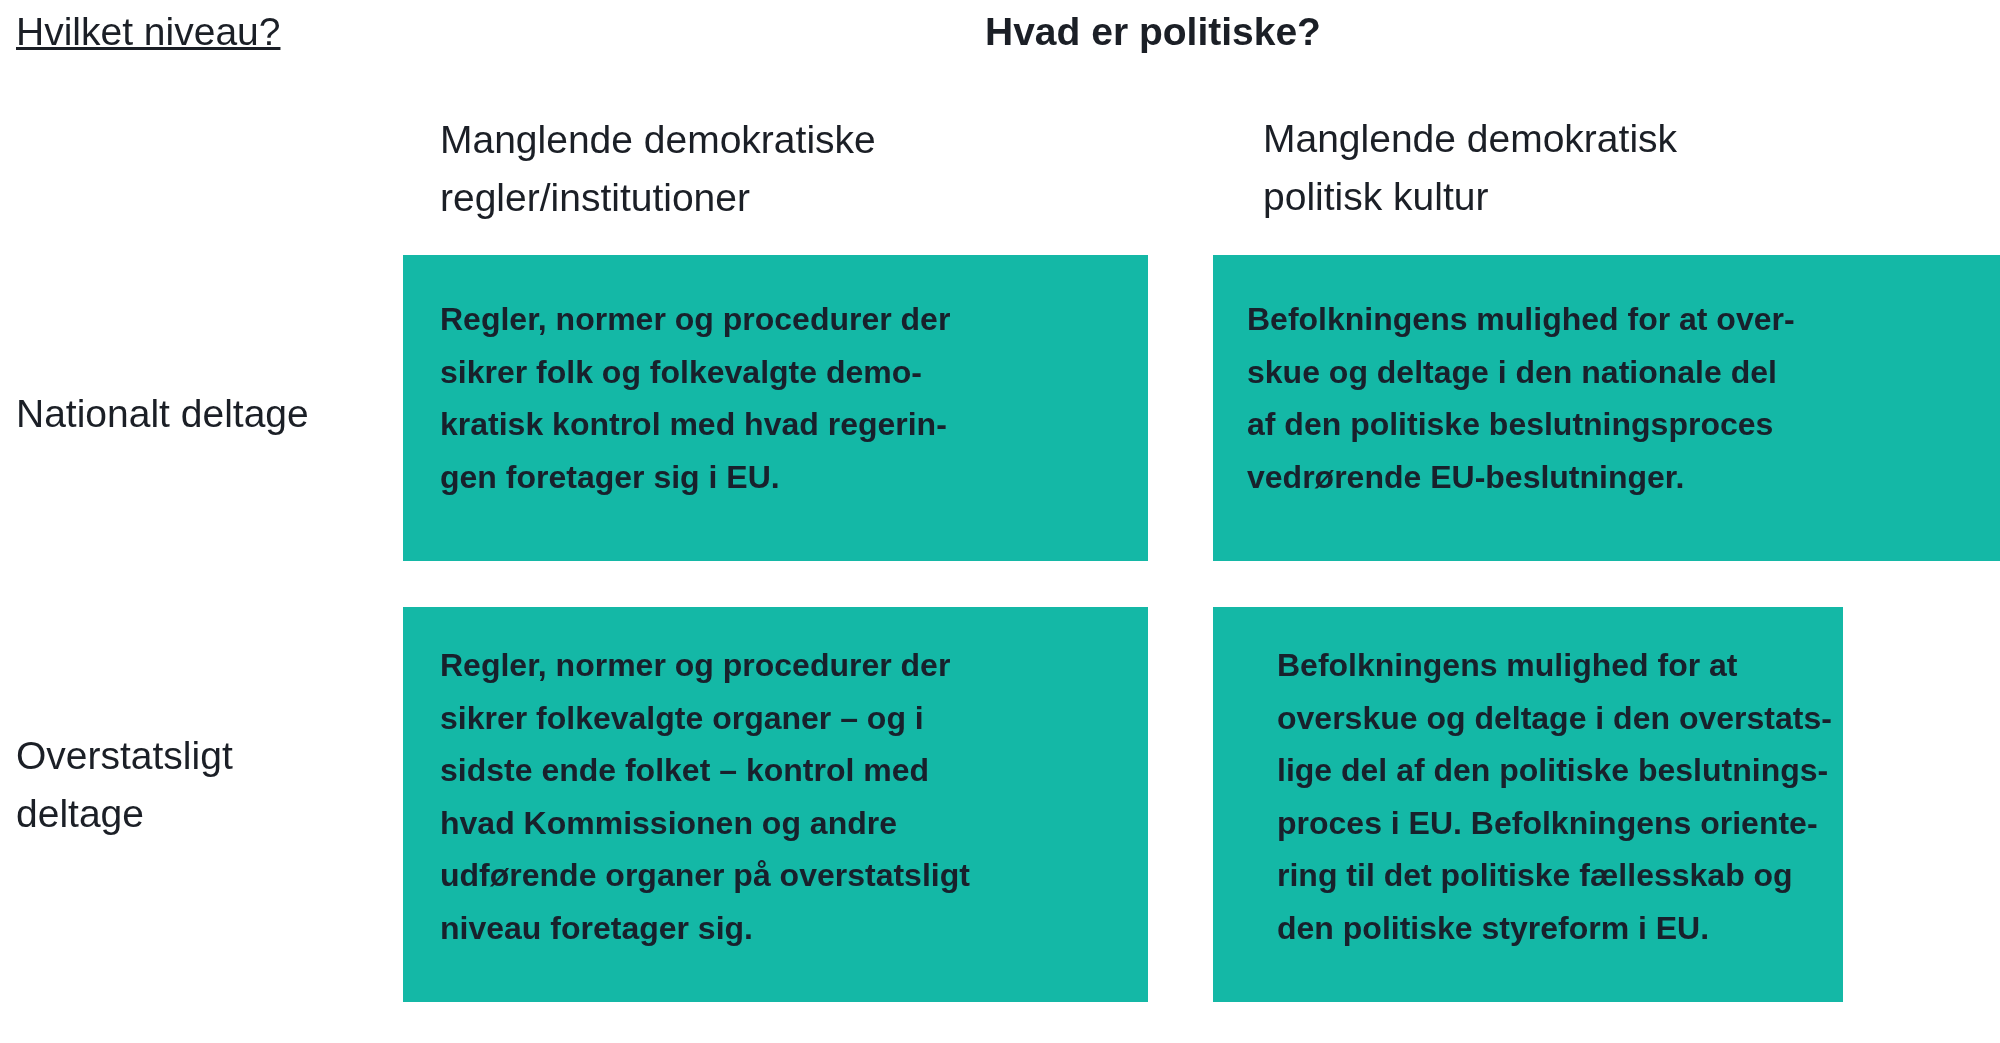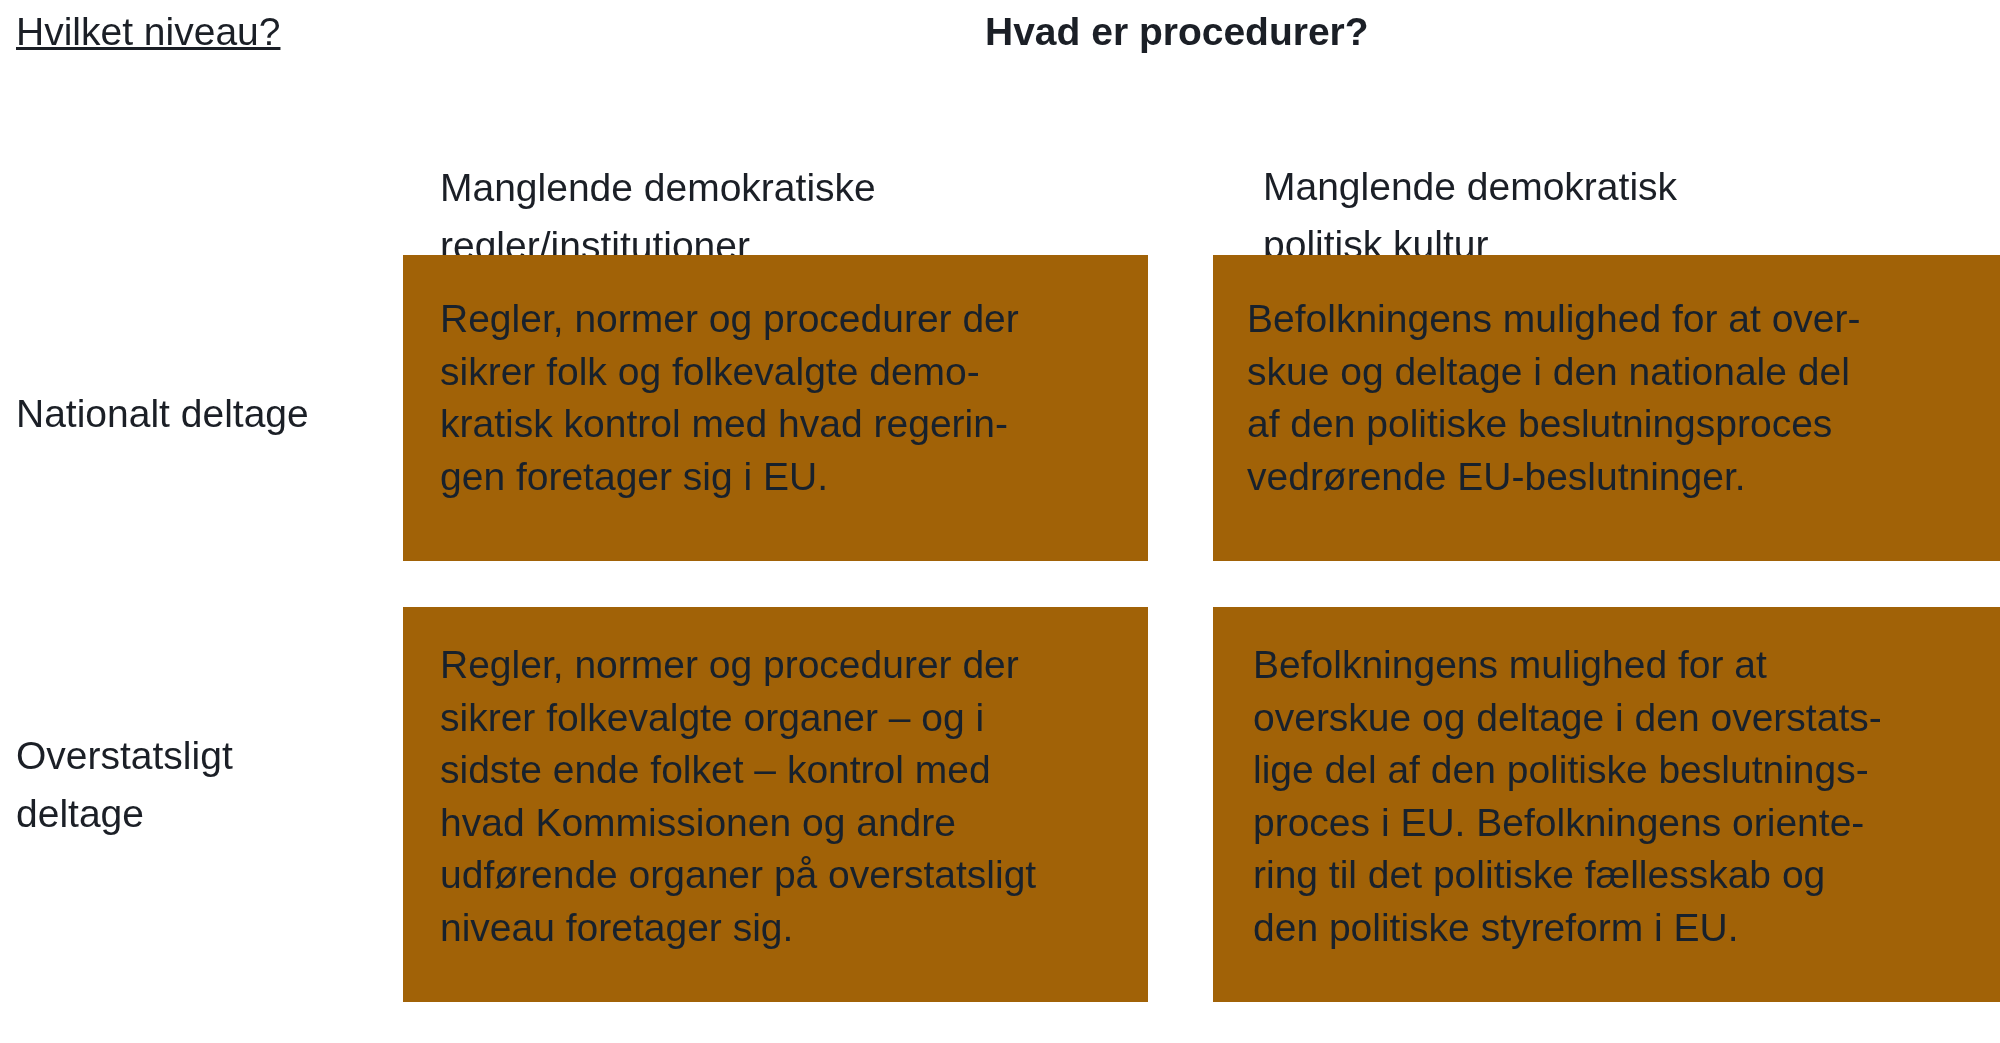--- a/index.html
+++ b/index.html
@@ -1,38 +1,38 @@
 <!DOCTYPE html>
 <html><head>
 <meta charset="utf-8">
 <style>
   html, body { margin: 0; padding: 0; background: #ffffff; }
   body { width: 2000px; height: 1043px; position: relative; overflow: hidden;
          font-family: "Liberation Sans", "DejaVu Sans", sans-serif; color: #1b1f26; }
   .abs { position: absolute; }
   .corner-label { left: 16px; top: 8px; font-size: 39px; line-height: 48px; white-space: nowrap; text-decoration: underline; }
   .main-title { left: 985px; top: 8px; font-size: 39px; line-height: 48px; font-weight: bold; white-space: nowrap; }
-  .col-head { font-size: 39px; line-height: 58px; white-space: pre-line; margin-top: 48px; }
+  .col-head { font-size: 39px; line-height: 58px; white-space: pre-line; }
   .col-head.c1 { left: 440px; top: 111px; }
   .col-head.c2 { left: 1263px; top: 110px; }
   .row-label { left: 16px; font-size: 39px; line-height: 58px; white-space: pre-line; }
   .row-label.r1 { top: 385px; }
   .row-label.r2 { top: 727px; }
-  .cell { background: #a16207; box-sizing: border-box; color: #18212c;
-          font-size: 39px; line-height: 52.5px; white-space: pre-line; }
+  .cell { background: #14b8a6; box-sizing: border-box; color: #18212c;
+          font-size: 32px; line-height: 52.5px; white-space: pre-line; font-weight: bold; }
   .cell.a { left: 403px; top: 255px; width: 745px; height: 306px; padding: 38px 0 0 37px; }
   .cell.b { left: 1213px; top: 255px; width: 848px; height: 306px; padding: 38px 0 0 34px; }
   .cell.c { left: 403px; top: 607px; width: 745px; height: 395px; padding: 32px 0 0 37px; }
-  .cell.d { left: 1213px; top: 607px; width: 787px; height: 395px; padding: 32px 0 0 40px; }
+  .cell.d { left: 1213px; top: 607px; width: 630px; height: 395px; padding: 32px 0 0 64px; }
 </style>
 </head>
 <body>
 
 <div class="abs corner-label">Hvilket niveau?</div>
-<div class="abs main-title">Hvad er procedurer?</div>
+<div class="abs main-title">Hvad er politiske?</div>
 
 <div class="abs col-head c1">Manglende demokratiske
 regler/institutioner</div>
 <div class="abs col-head c2">Manglende demokratisk
 politisk kultur</div>
 
 <div class="abs row-label r1">Nationalt deltage</div>
 <div class="abs row-label r2">Overstatsligt
 deltage</div>
 

